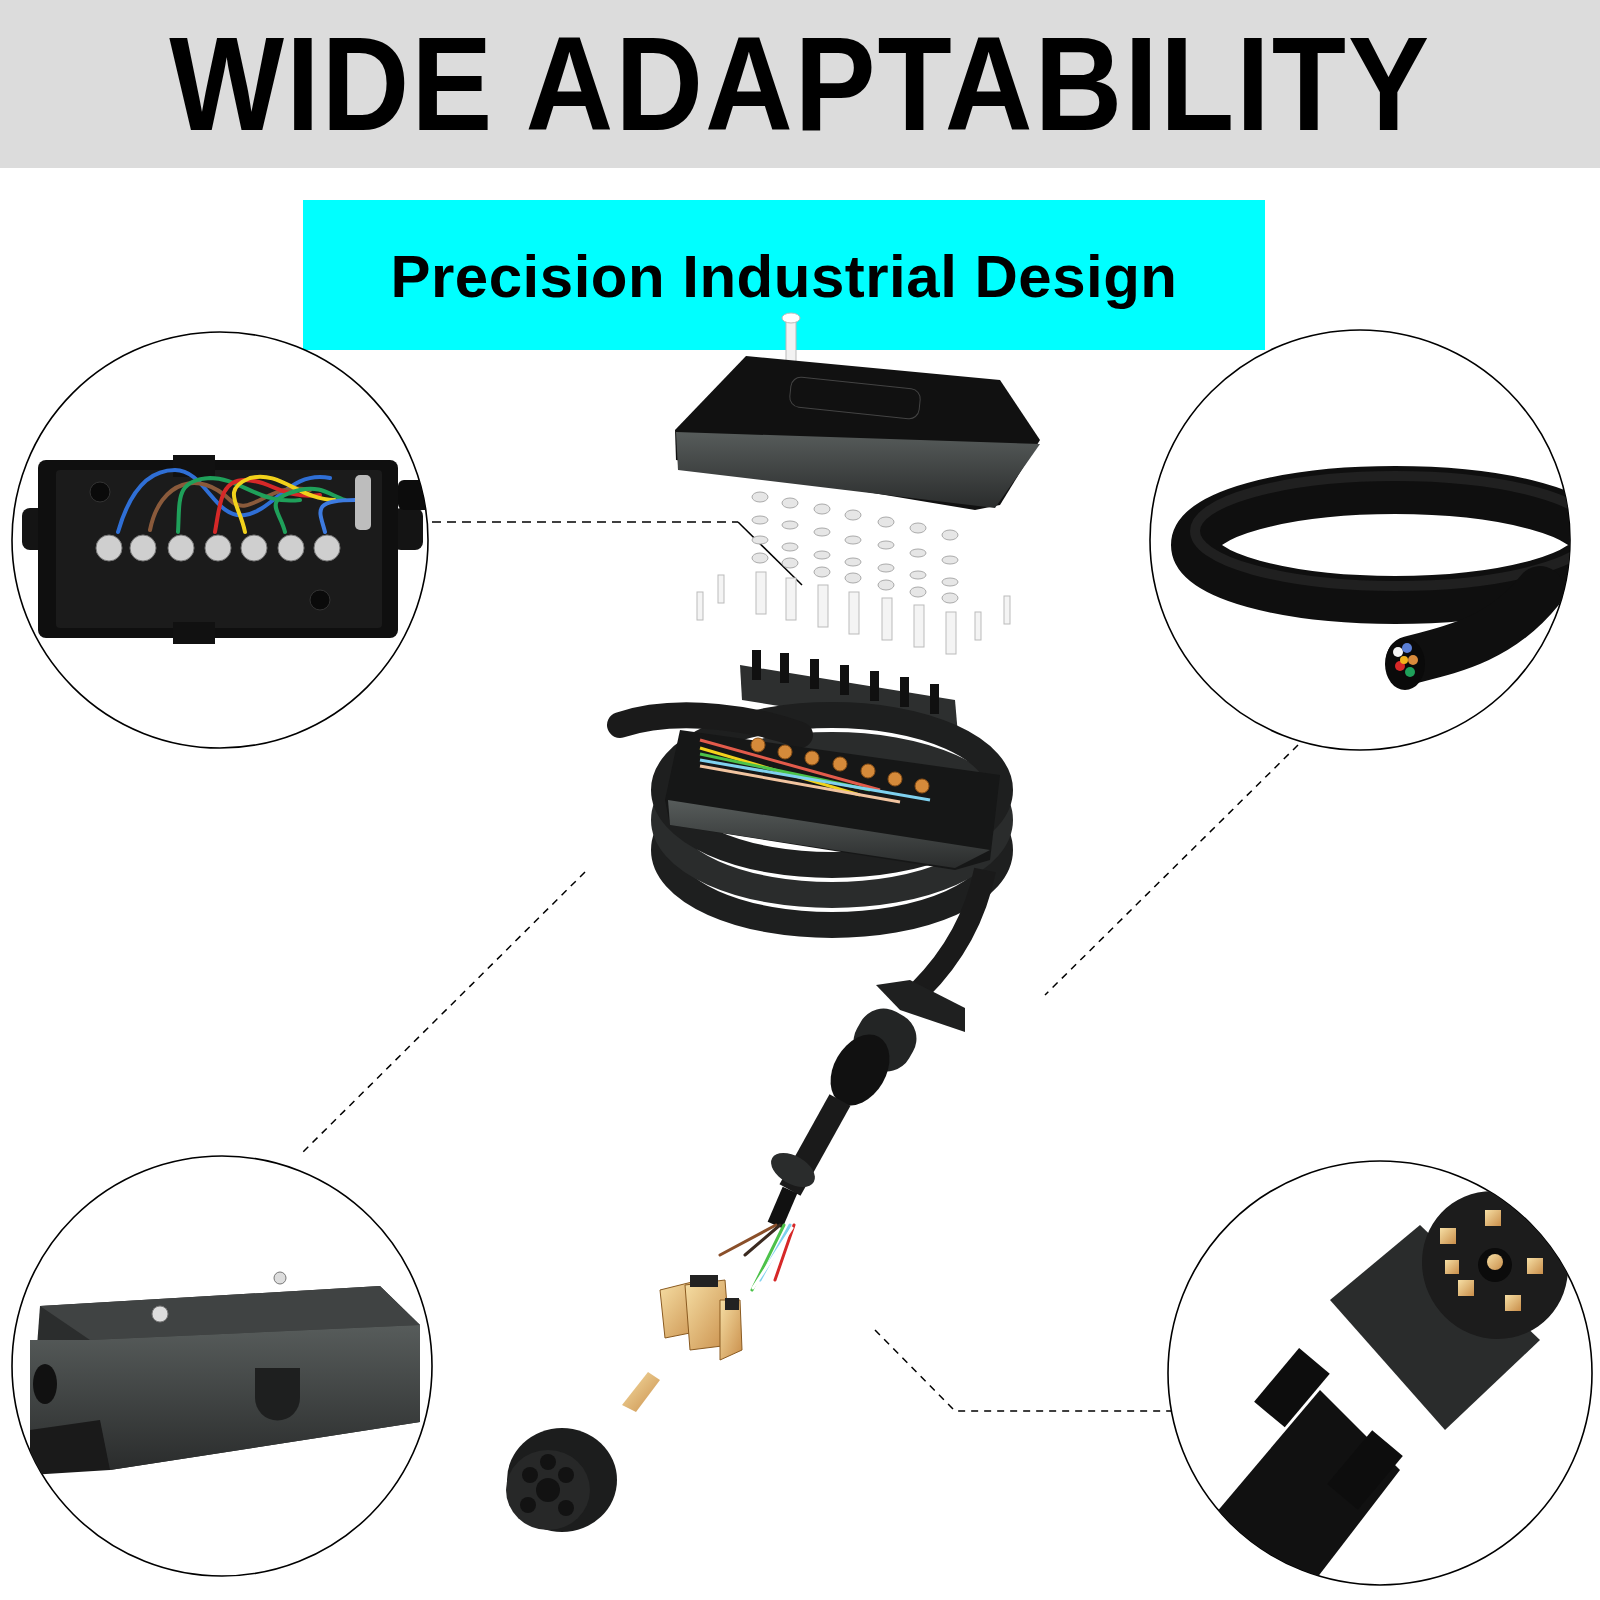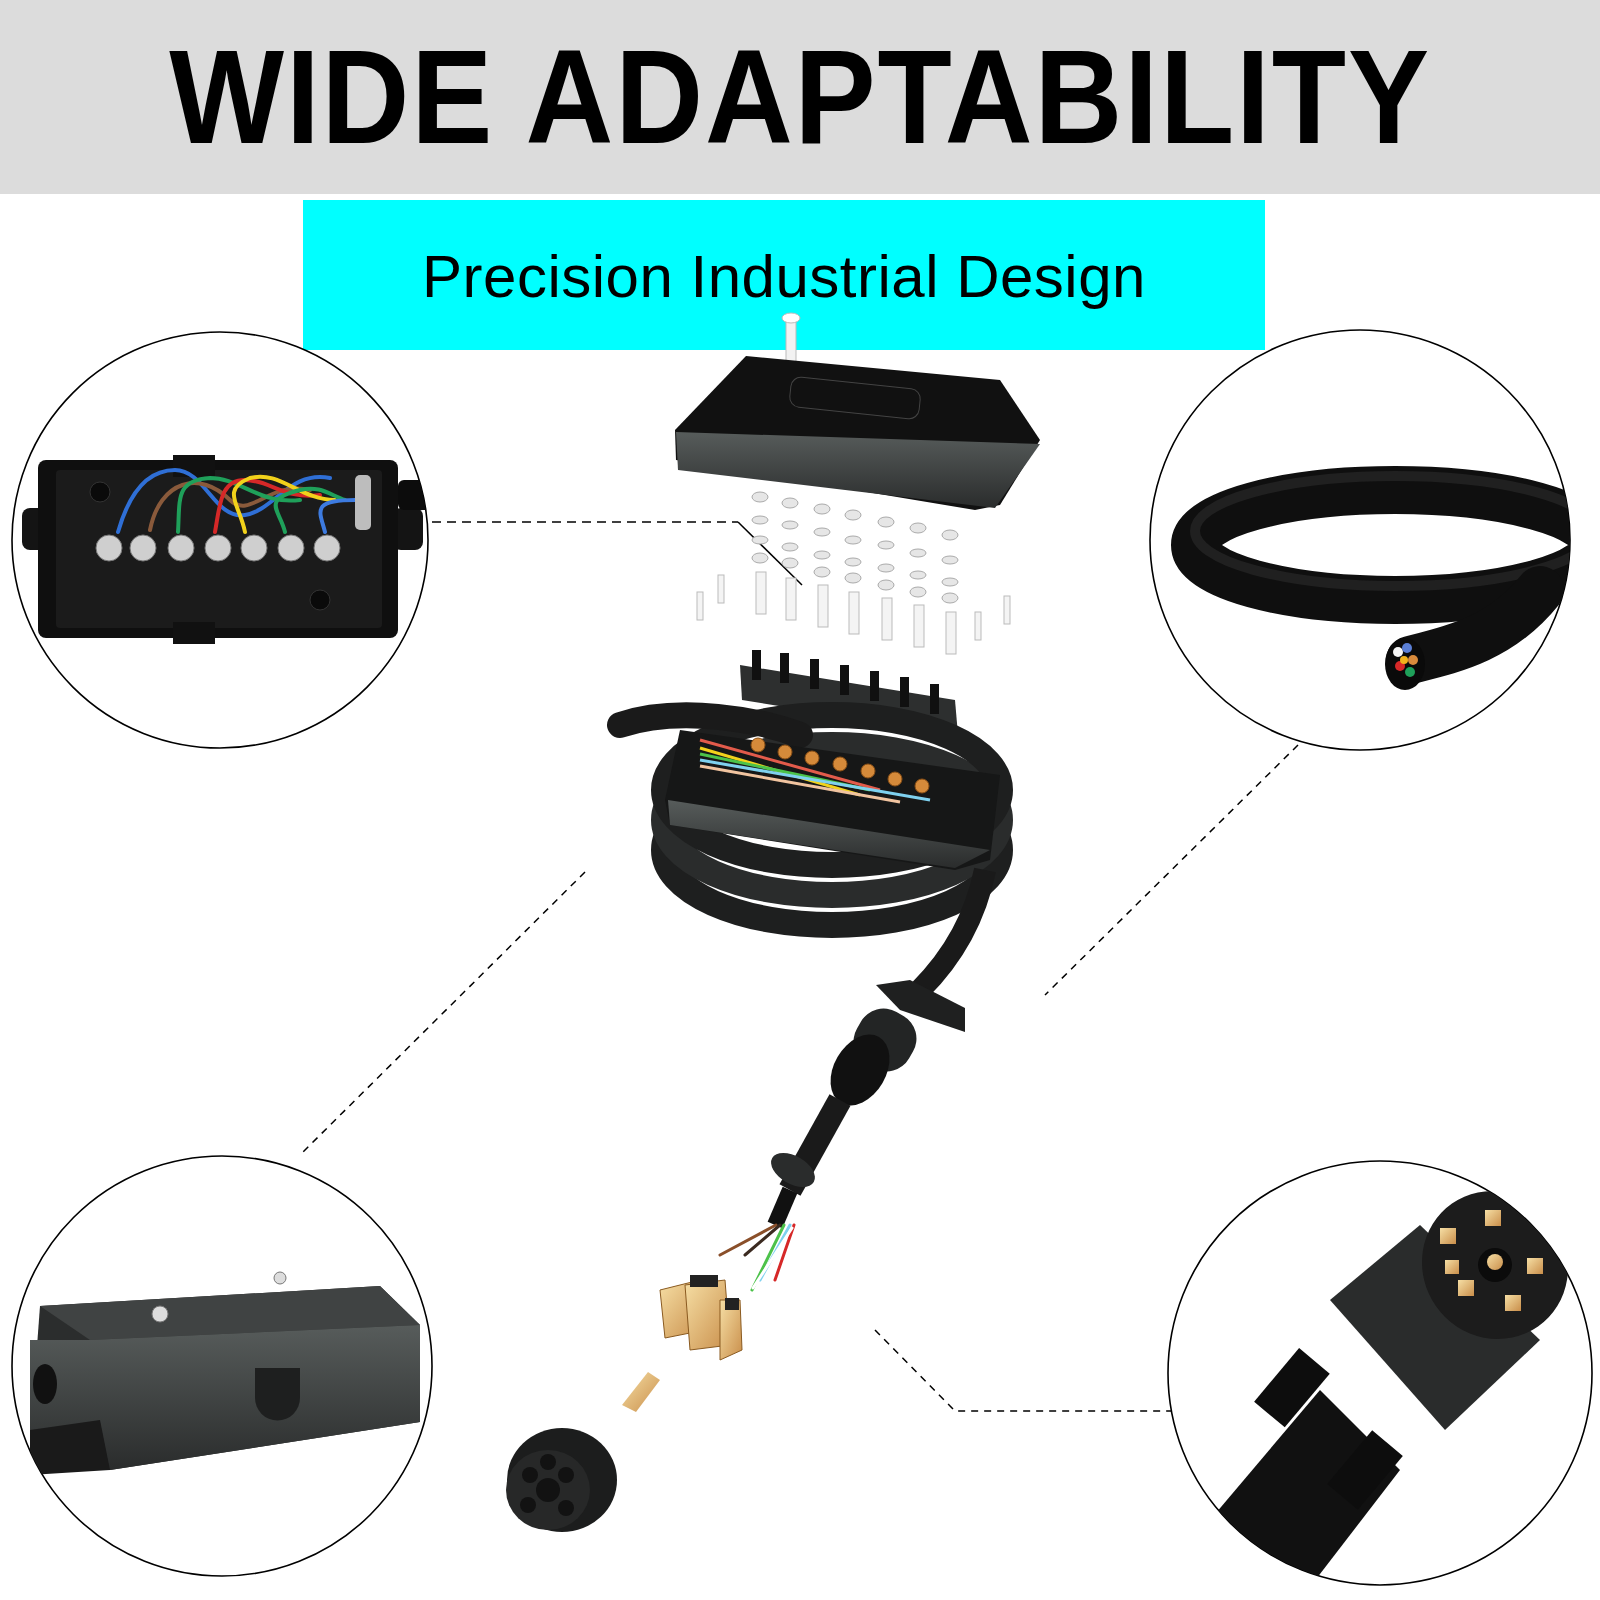--- a/index.html
+++ b/index.html
@@ -1,20 +1,20 @@
 <!DOCTYPE html>
 <html><head>
 <meta charset="utf-8">
 <style>
   html,body{margin:0;padding:0;background:#fff;}
   body{width:1600px;height:1600px;position:relative;overflow:hidden;font-family:"Liberation Sans",sans-serif;}
-  .banner{position:absolute;left:0;top:0;width:1600px;height:194px;background:#dcdcdc;display:flex;align-items:center;justify-content:center;}
+  .banner{position:absolute;left:0;top:0;width:1600px;height:168px;background:#dcdcdc;display:flex;align-items:center;justify-content:center;}
   .banner-title{font-family:"Liberation Sans",sans-serif;font-weight:900;font-size:128px;letter-spacing:2px;color:#000;transform:scaleX(0.95) scaleY(1.05);line-height:1;}
   .subtitle-box{position:absolute;left:303px;top:200px;width:962px;height:150px;background:#00ffff;display:flex;align-items:flex-start;justify-content:center;}
-  .subtitle{margin-top:42px;font-weight:normal;font-size:60px;color:#000;letter-spacing:0.5px;}
+  .subtitle{margin-top:42px;font-weight:bold;font-size:60px;color:#000;letter-spacing:0.5px;}
   .art{position:absolute;left:0;top:0;width:1600px;height:1600px;}
 </style>
 </head>
 <body>
 
 <div class="banner">
   <div class="banner-title">WIDE ADAPTABILITY</div>
 </div>
 
 <div class="subtitle-box">

